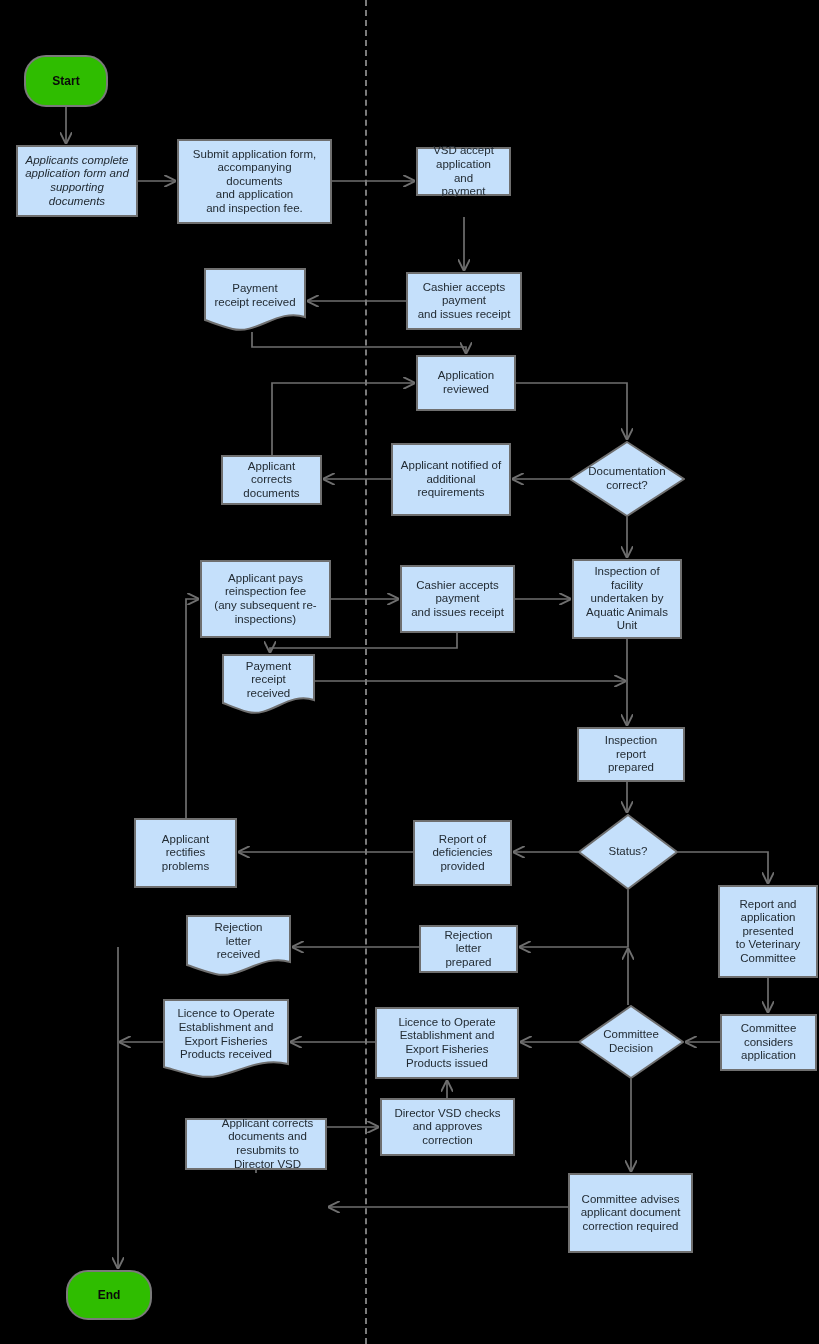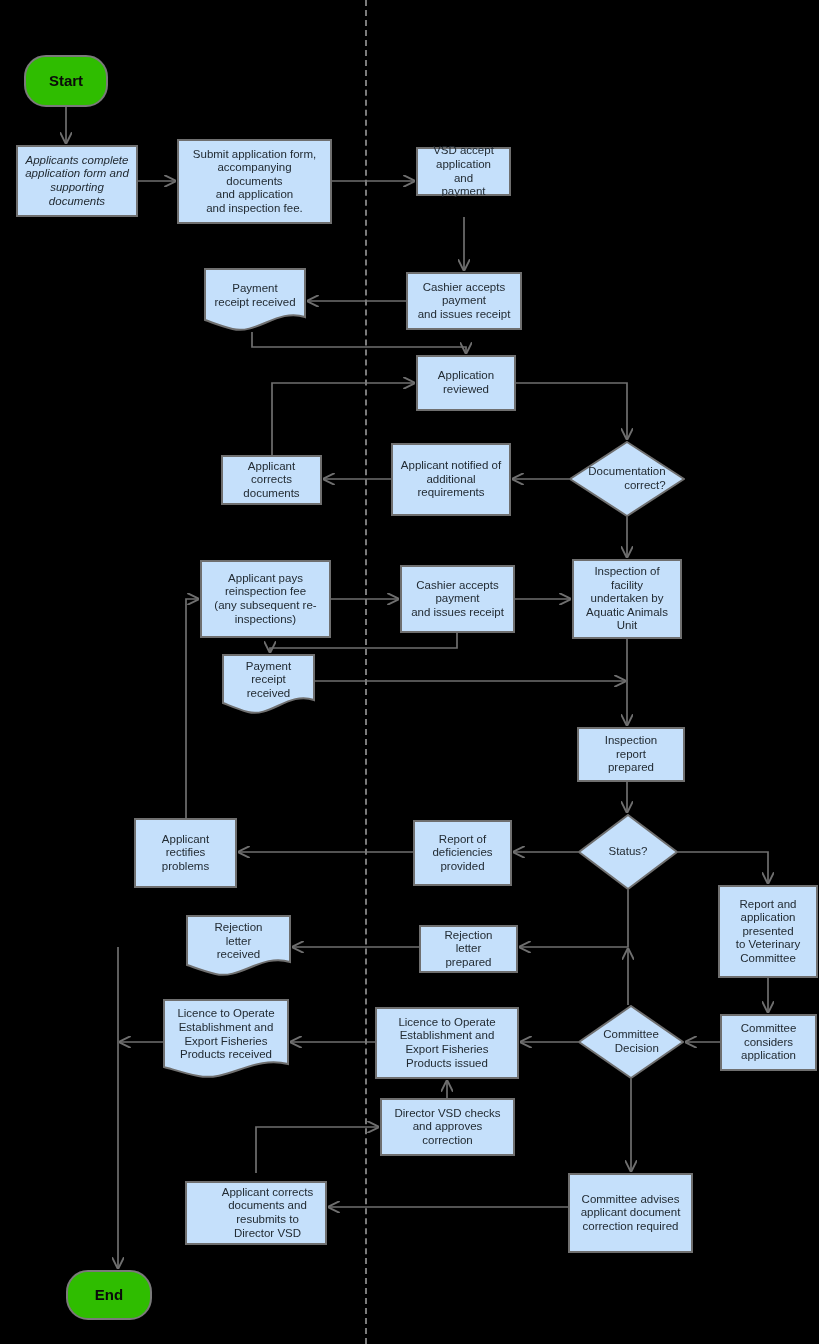--- a/index.html
+++ b/index.html
@@ -23,29 +23,28 @@
   .proc{
     background:#c5e0fb;
     border:2px solid #6f6f6f;
     font-size:11.5px;
     padding:2px 3px;
   }
   .terminator{
     background:#2fbd00;
     border:2px solid #7a7a7a;
     border-radius:22px;
-    font-size:15px;
+    font-size:12px;
     font-weight:bold;
     color:#0a0a0a;
   }
   .decision{
     background:transparent;
     border:none;
     font-size:11.5px;
-    text-align:right;
   }
   .decision .dlabel{position:relative;z-index:2;}
   .decision .dshape{
     position:absolute;left:0;top:0;width:100%;height:100%;
   }
   .docshape{
     background:transparent;
     border:none;
     font-size:11.5px;
   }
@@ -204,21 +203,21 @@
       </div>
       <div class="node docshape" style="left: 163px; top: 999px; width: 126px; height: 80px;">
         <svg class="dcsvg" viewBox="0 0 126 80" preserveAspectRatio="none">
           <path d="M 1 1 L 125 1 L 125 65 C 90.72 56, 65.52 83, 35.28 77 C 20.16 74, 8.82 70, 1 68 Z" fill="#c5e0fb" stroke="#6f6f6f" stroke-width="2"></path>
         </svg>
         <span class="dclabel">Licence to Operate<br>Establishment and<br>Export Fisheries<br>Products received</span>
       </div>
       <div class="node proc" style="left: 380px; top: 1098px; width: 135px; height: 58px;">
         <span>Director VSD checks<br>and approves<br>correction</span>
       </div>
-      <div class="node proc" style="left: 185px; top: 1181px; width: 142px; height: 64px; padding-left: 26px;">
+      <div class="node proc" style="left: 185px; top: 1118px; width: 142px; height: 52px; padding-left: 26px;">
         <span>Applicant corrects<br>documents and<br>resubmits to<br>Director VSD</span>
       </div>
       <div class="node proc" style="left: 568px; top: 1173px; width: 125px; height: 80px;">
         <span>Committee advises<br>applicant document<br>correction required</span>
       </div>
       <div class="node terminator" style="left: 66px; top: 1270px; width: 86px; height: 50px;">
         <span>End</span>
       </div>
     </div>
 

